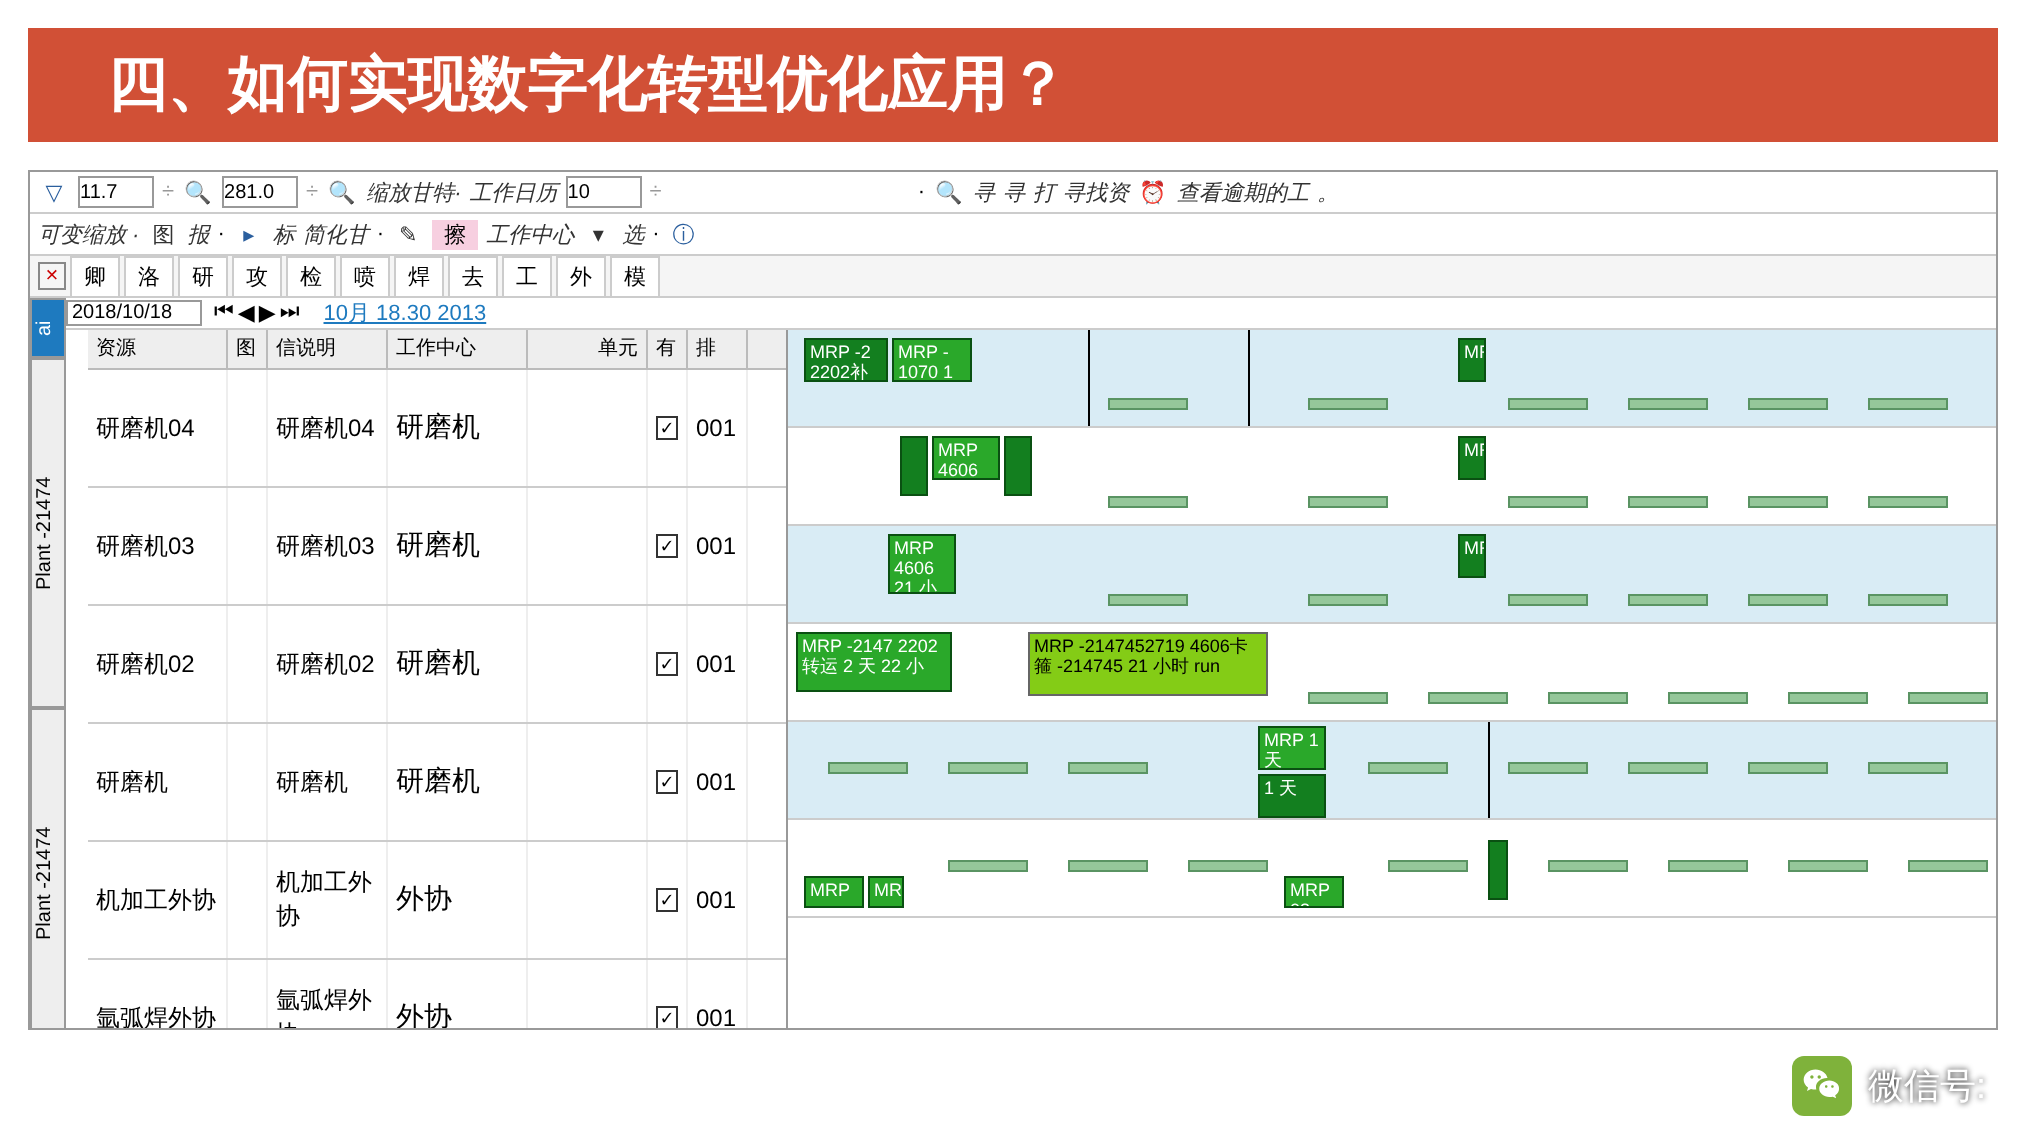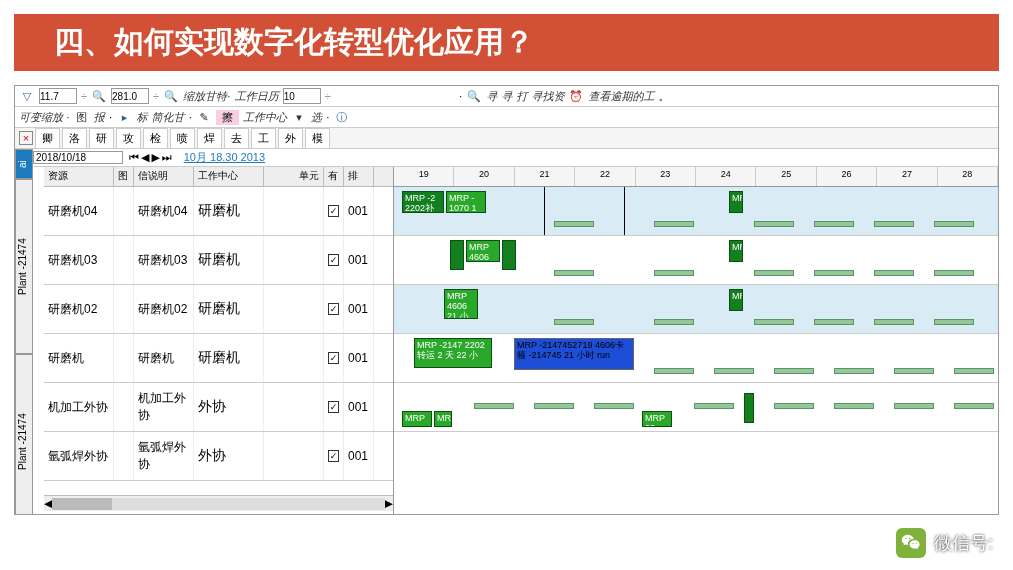--- a/index.html
+++ b/index.html
@@ -22,48 +22,48 @@
 
 .interior { display: flex; height: 380px; }
 
 .vtabs { width: 18px; display: flex; flex-direction: column; }
 .vtabs .vtab { flex: 1; writing-mode: vertical-rl; transform: rotate(180deg); text-align: center; padding: 4px 1px; border: 1px solid #999; background: #eee; font-size: 10px; }
 .vtabs .vtab.blue { background: #1e7abf; color: #fff; }
 
 .main { flex: 1; display: flex; flex-direction: column; }
 
 .datebar { display: flex; align-items: center; border-bottom: 1px solid #ccc; height: 18px; }
-.datebar input { width: 90px; border: 1px solid #999; font-size: 10px; padding: 0 2px; }
+.datebar input { width: 68px; border: 1px solid #999; font-size: 10px; padding: 0 2px; }
 .datebar .nav { display: inline-flex; gap: 2px; margin: 0 6px; }
 .datebar .blue { color: #1e7abf; margin-left: 6px; text-decoration: underline; }
 
 .content { flex: 1; display: flex; position: relative; margin-left: 11px; }
 
 .grid { width: 350px; border-right: 1px solid #999; display: flex; flex-direction: column; }
 .grid-head { display: flex; background: #eee; border-bottom: 1px solid #bbb; height: 20px; }
 .grid-head .gh { border-right: 1px solid #bbb; padding: 2px 4px; font-size: 10px; }
 .gh-res { width: 70px; } .gh-img { width: 20px; } .gh-desc { width: 60px; } .gh-wc { width: 70px; } .gh-unit { width: 60px; text-align: right; } .gh-chk { width: 20px; } .gh-num { width: 30px; }
 
 .grid-body { flex: 1; display: flex; flex-direction: column; }
-.grow { display: flex; align-items: center; border-bottom: 1px solid #ccc; height: 49px; }
+.grow { display: flex; align-items: center; border-bottom: 1px solid #ccc; height: 59px; }
 .grow .gc { border-right: 1px solid #eee; padding: 2px 4px; font-size: 12px; height: 100%; display: flex; align-items: center; }
 .grow .gc-res { width: 70px; } .grow .gc-img { width: 20px; } .grow .gc-desc { width: 60px; } .grow .gc-wc { width: 70px; font-size: 14px; } .grow .gc-unit { width: 60px; } .grow .gc-chk { width: 20px; justify-content: center; } .grow .gc-num { width: 30px; }
 .grow .chk { width: 12px; height: 12px; border: 1px solid #333; display: inline-flex; align-items: center; justify-content: center; font-size: 9px; }
 
 .gantt { flex: 1; position: relative; overflow: hidden; }
 .gantt-head { height: 20px; display: flex; border-bottom: 1px solid #999; background: #f5f5f5; position: relative; }
 .gantt-head .tick { flex:1; border-right: 1px solid #ccc; font-size: 9px; padding: 2px; text-align: center; }
 
 .gantt-body { position: relative; }
 .glane { height: 49px; border-bottom: 1px solid #ccc; position: relative; background: #d9ecf5; }
 .glane.alt { background: #fff; }
 
 .bar { position: absolute; height: 22px; top: 4px; background: #137f1f; border: 1px solid #0a5012; color: #fff; font-size: 9px; padding: 1px 2px; overflow: hidden; line-height: 10px; }
 .bar.lg { background: #2aa82a; }
-.bar.box { background: #1d4ed8; border: 1px solid #666; color: #000; }
+.bar.box { background: #84cc16; border: 1px solid #666; color: #000; }
 .stub { position: absolute; height: 6px; background: #95c79a; border: 1px solid #5a9463; }
 .vline { position: absolute; width: 1px; background: #000; top:0; height: 100%; }
 
 .hscroll { height: 16px; background: #eee; border-top: 1px solid #bbb; display:flex; align-items:center; }
 .hscroll .track { flex:1; height:12px; background:#ddd; position:relative; }
 .hscroll .thumb { position:absolute; left:0; width:60px; height:12px; background:#bbb; }
 
 .watermark { position: absolute; right: 20px; bottom: 12px; color: #fff; font-size: 18px; text-shadow: 0 0 3px #000; display: flex; align-items: center; gap: 8px; z-index: 10; }
 .watermark .wechat { width: 30px; height: 30px; border-radius: 6px; background: #7fb23b; display:inline-flex; align-items:center; justify-content:center; }
 .watermark svg { width: 22px; height: 22px; fill: #fff; }
@@ -237,32 +237,20 @@
               <span>◀</span>
               <div class="track">
                 <div class="thumb"></div>
               </div>
               <span>▶</span>
             </div>
           <div style="padding:2px 4px;font-size:10px">工作日历</div>
         </div>
 
         <div class="gantt">
-          <div class="gantt-head" id="gantt-head">
-              <div class="tick">19</div>
-              <div class="tick">20</div>
-              <div class="tick">21</div>
-              <div class="tick">22</div>
-              <div class="tick">23</div>
-              <div class="tick">24</div>
-              <div class="tick">25</div>
-              <div class="tick">26</div>
-              <div class="tick">27</div>
-              <div class="tick">28</div>
-            </div>
           <div class="gantt-body">
 
             <div class="glane">
               <div class="bar" style="left:8px;width:42px">MRP -2
 2202补
 2 天 2</div>
               <div class="bar lg" style="left:52px;width:40px">MRP -
 1070
 1 天 r</div>
               <div class="vline" style="left:150px"></div>
@@ -298,34 +286,48 @@
               <div class="stub" style="left:160px;width:40px;top:34px"></div>
               <div class="stub" style="left:260px;width:40px;top:34px"></div>
               <div class="bar" style="left:335px;width:14px">MR</div>
               <div class="stub" style="left:360px;width:40px;top:34px"></div>
               <div class="stub" style="left:420px;width:40px;top:34px"></div>
               <div class="stub" style="left:480px;width:40px;top:34px"></div>
               <div class="stub" style="left:540px;width:40px;top:34px"></div>
             </div>
 
             <div class="glane alt">
-              <div class="bar lg" style="left:20px;width:78px;height:30px">MRP -2147
+              <div class="bar lg" style="left:4px;width:78px;height:30px">MRP -2147
 2202转运
 2 天 22 小</div>
               <div class="bar box" style="left:120px;width:120px;height:32px">MRP -2147452719
 4606卡箍 -214745
 21 小时 run</div>
               <div class="stub" style="left:260px;width:40px;top:34px"></div>
               <div class="stub" style="left:320px;width:40px;top:34px"></div>
               <div class="stub" style="left:380px;width:40px;top:34px"></div>
               <div class="stub" style="left:440px;width:40px;top:34px"></div>
               <div class="stub" style="left:500px;width:40px;top:34px"></div>
               <div class="stub" style="left:560px;width:40px;top:34px"></div>
             </div>
 
+            <div class="glane">
+              <div class="stub" style="left:20px;width:40px;top:20px"></div>
+              <div class="stub" style="left:80px;width:40px;top:20px"></div>
+              <div class="stub" style="left:140px;width:40px;top:20px"></div>
+              <div class="bar lg" style="left:235px;width:34px;top:2px">MRP
+1 天</div>
+              <div class="bar" style="left:235px;width:34px;top:26px">1 天</div>
+              <div class="stub" style="left:290px;width:40px;top:20px"></div>
+              <div class="vline" style="left:350px"></div>
+              <div class="stub" style="left:360px;width:40px;top:20px"></div>
+              <div class="stub" style="left:420px;width:40px;top:20px"></div>
+              <div class="stub" style="left:480px;width:40px;top:20px"></div>
+              <div class="stub" style="left:540px;width:40px;top:20px"></div>
+            </div>
 
             <div class="glane alt">
               <div class="bar lg" style="left:8px;width:30px;top:28px;height:16px">MRP</div>
               <div class="bar lg" style="left:40px;width:18px;top:28px;height:16px">MRP</div>
               <div class="stub" style="left:80px;width:40px;top:20px"></div>
               <div class="stub" style="left:140px;width:40px;top:20px"></div>
               <div class="stub" style="left:200px;width:40px;top:20px"></div>
               <div class="bar lg" style="left:248px;width:30px;top:28px;height:16px">MRP
 03</div>
               <div class="stub" style="left:300px;width:40px;top:20px"></div>

